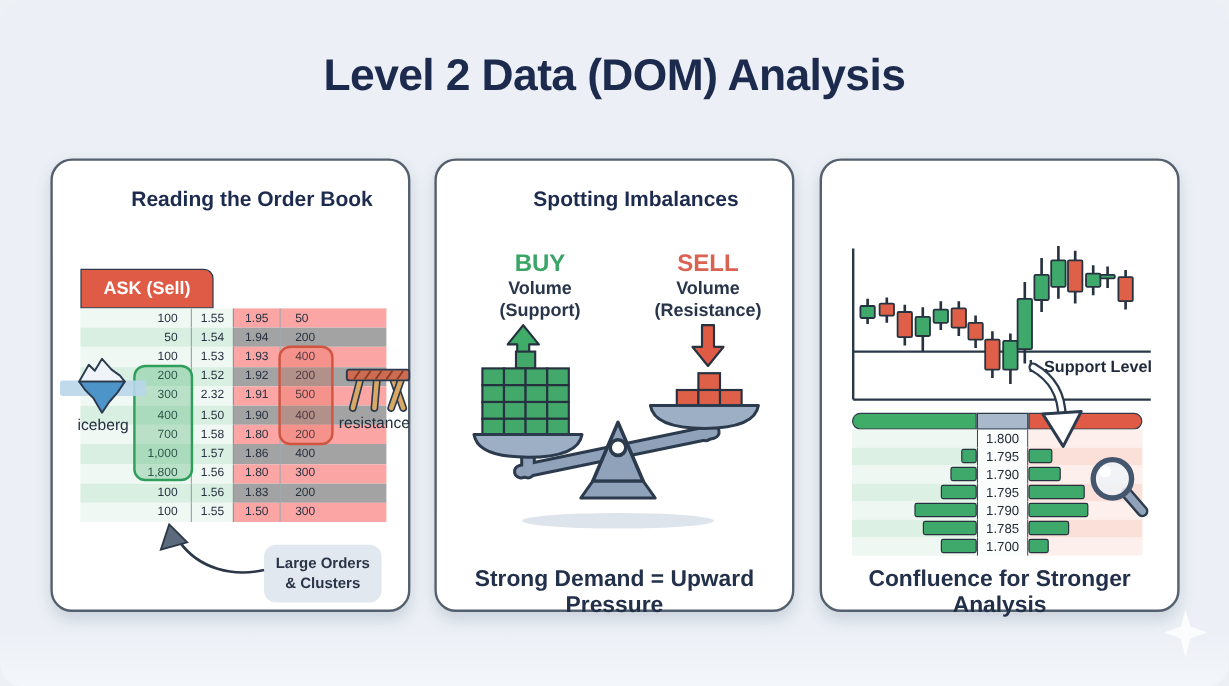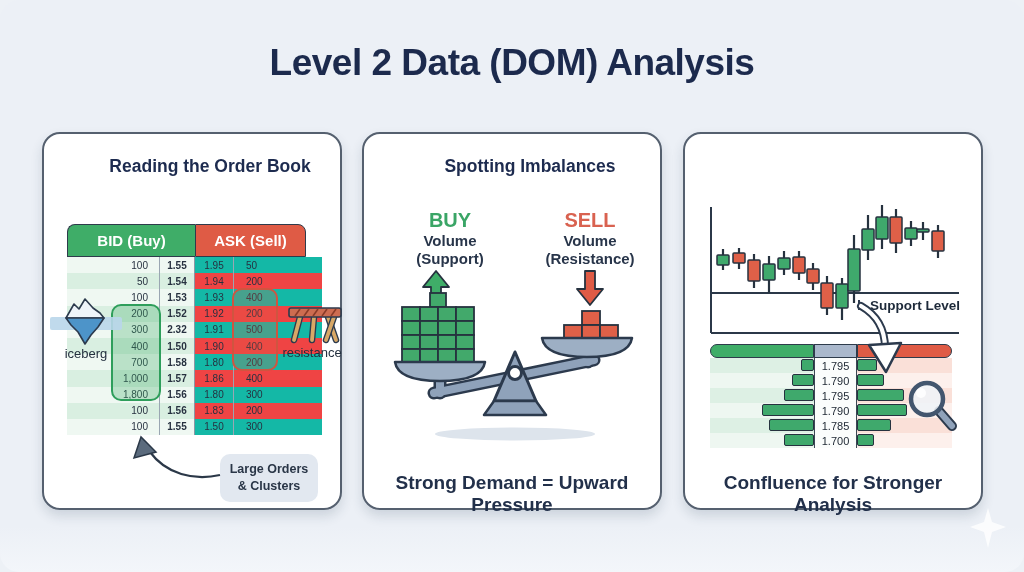--- a/index.html
+++ b/index.html
@@ -19,27 +19,27 @@
   .ob { position:absolute; left:23px; top:90px; width:255px; }
   .ob-head { display:flex; height:33px; }
   .ob-head > div { display:flex; align-items:center; justify-content:center;
     color:#fff; font-size:15px; font-weight:700; border:1.5px solid #2e3b4b; }
   .ob-head .bid-h { width:128px; background:#3fad68; border-radius:8px 0 0 0; border-right:none; }
   .ob-head .ask-h { width:111px; background:#df5b45; border-radius:0 8px 0 0; }
   .ob-row { display:grid; grid-template-columns:93px 35px 39px 88px; height:16.2px;
     font-size:10px; color:#273140; align-items:center; }
   .ob-row div { height:100%; display:flex; align-items:center; }
   .ob-row .c1 { justify-content:flex-end; padding-right:11px; border-right:1px solid #9aa6b2; }
-  .ob-row .c2 { justify-content:center; border-right:1px solid #8b97a4;font-weight:bold; }
+  .ob-row .c2 { justify-content:center; border-right:1px solid #8b97a4; }
   .ob-row .c3 { justify-content:center; border-right:1px solid #9aa6b2; }
   .ob-row .c4 { justify-content:flex-start; padding-left:12px; }
   .ob-row.odd .c1, .ob-row.odd .c2 { background:#eff8f2; }
   .ob-row.even .c1, .ob-row.even .c2 { background:#d9efe1; }
-  .ob-row.odd .c3, .ob-row.odd .c4 { background:#14b8a6;text-align:right; }
-  .ob-row.even .c3, .ob-row.even .c4 { background:#ef4444; }
+  .ob-row.odd .c3, .ob-row.odd .c4 { background:#fca5a5;text-align:right; }
+  .ob-row.even .c3, .ob-row.even .c4 { background:#a3a3a3; }
 
   .hl { position:absolute; border-radius:10px; }
   .hl-bid { left:67px; top:170px; width:50px; height:97px;
     border:2.5px solid #2e9e5b; background:rgba(62,173,104,.30); }
   .hl-ask { left:188px; top:154px; width:46px; height:83px;
     border:2.5px solid #cf5540; background:rgba(224,90,69,.25); }
 
   .side-label { position:absolute; font-size:13px; color:#24303f; text-align:center; }
   .callout { position:absolute; left:176px; top:320px; width:98px; background:#e2e8f0;
     border-radius:10px; padding:7px 4px; text-align:center; font-size:12.5px; font-weight:600;
@@ -82,21 +82,20 @@
 
 <div class="canvas">
 
   <div class="main-title">Level 2 Data (DOM) Analysis</div>
 
   <div class="card" style="left:42px;">
     <div class="card-title">Reading the Order Book</div>
 
     <div class="ob">
       <div class="ob-head">
-        <div class="bid-h">BID (Buy)</div>
         <div class="ask-h">ASK (Sell)</div>
       </div>
       <div id="ob-body">
           <div class="ob-row odd">
             <div class="c1">100</div>
             <div class="c2">1.55</div>
             <div class="c3">1.95</div>
             <div class="c4">50</div>
           </div>
           <div class="ob-row even">
@@ -314,20 +313,25 @@
 
     <div class="support-label">Support Level</div>
 
     <div class="ladder">
       <div class="ladder-top">
         <div class="lt-green"></div>
         <div class="lt-gray"></div>
         <div class="lt-red"></div>
       </div>
       <div id="ladder-body">
+          <div class="ladder-row odd">
+            <div class="lz"></div>
+            <div class="pc">1.800</div>
+            <div class="rz"></div>
+          </div>
           <div class="ladder-row even">
             <div class="lz">
               <div class="bar bar-l" style="width: 13px;"></div>
             </div>
             <div class="pc">1.795</div>
             <div class="rz">
               <div class="bar bar-r" style="width: 20px;"></div>
             </div>
           </div>
           <div class="ladder-row odd">

